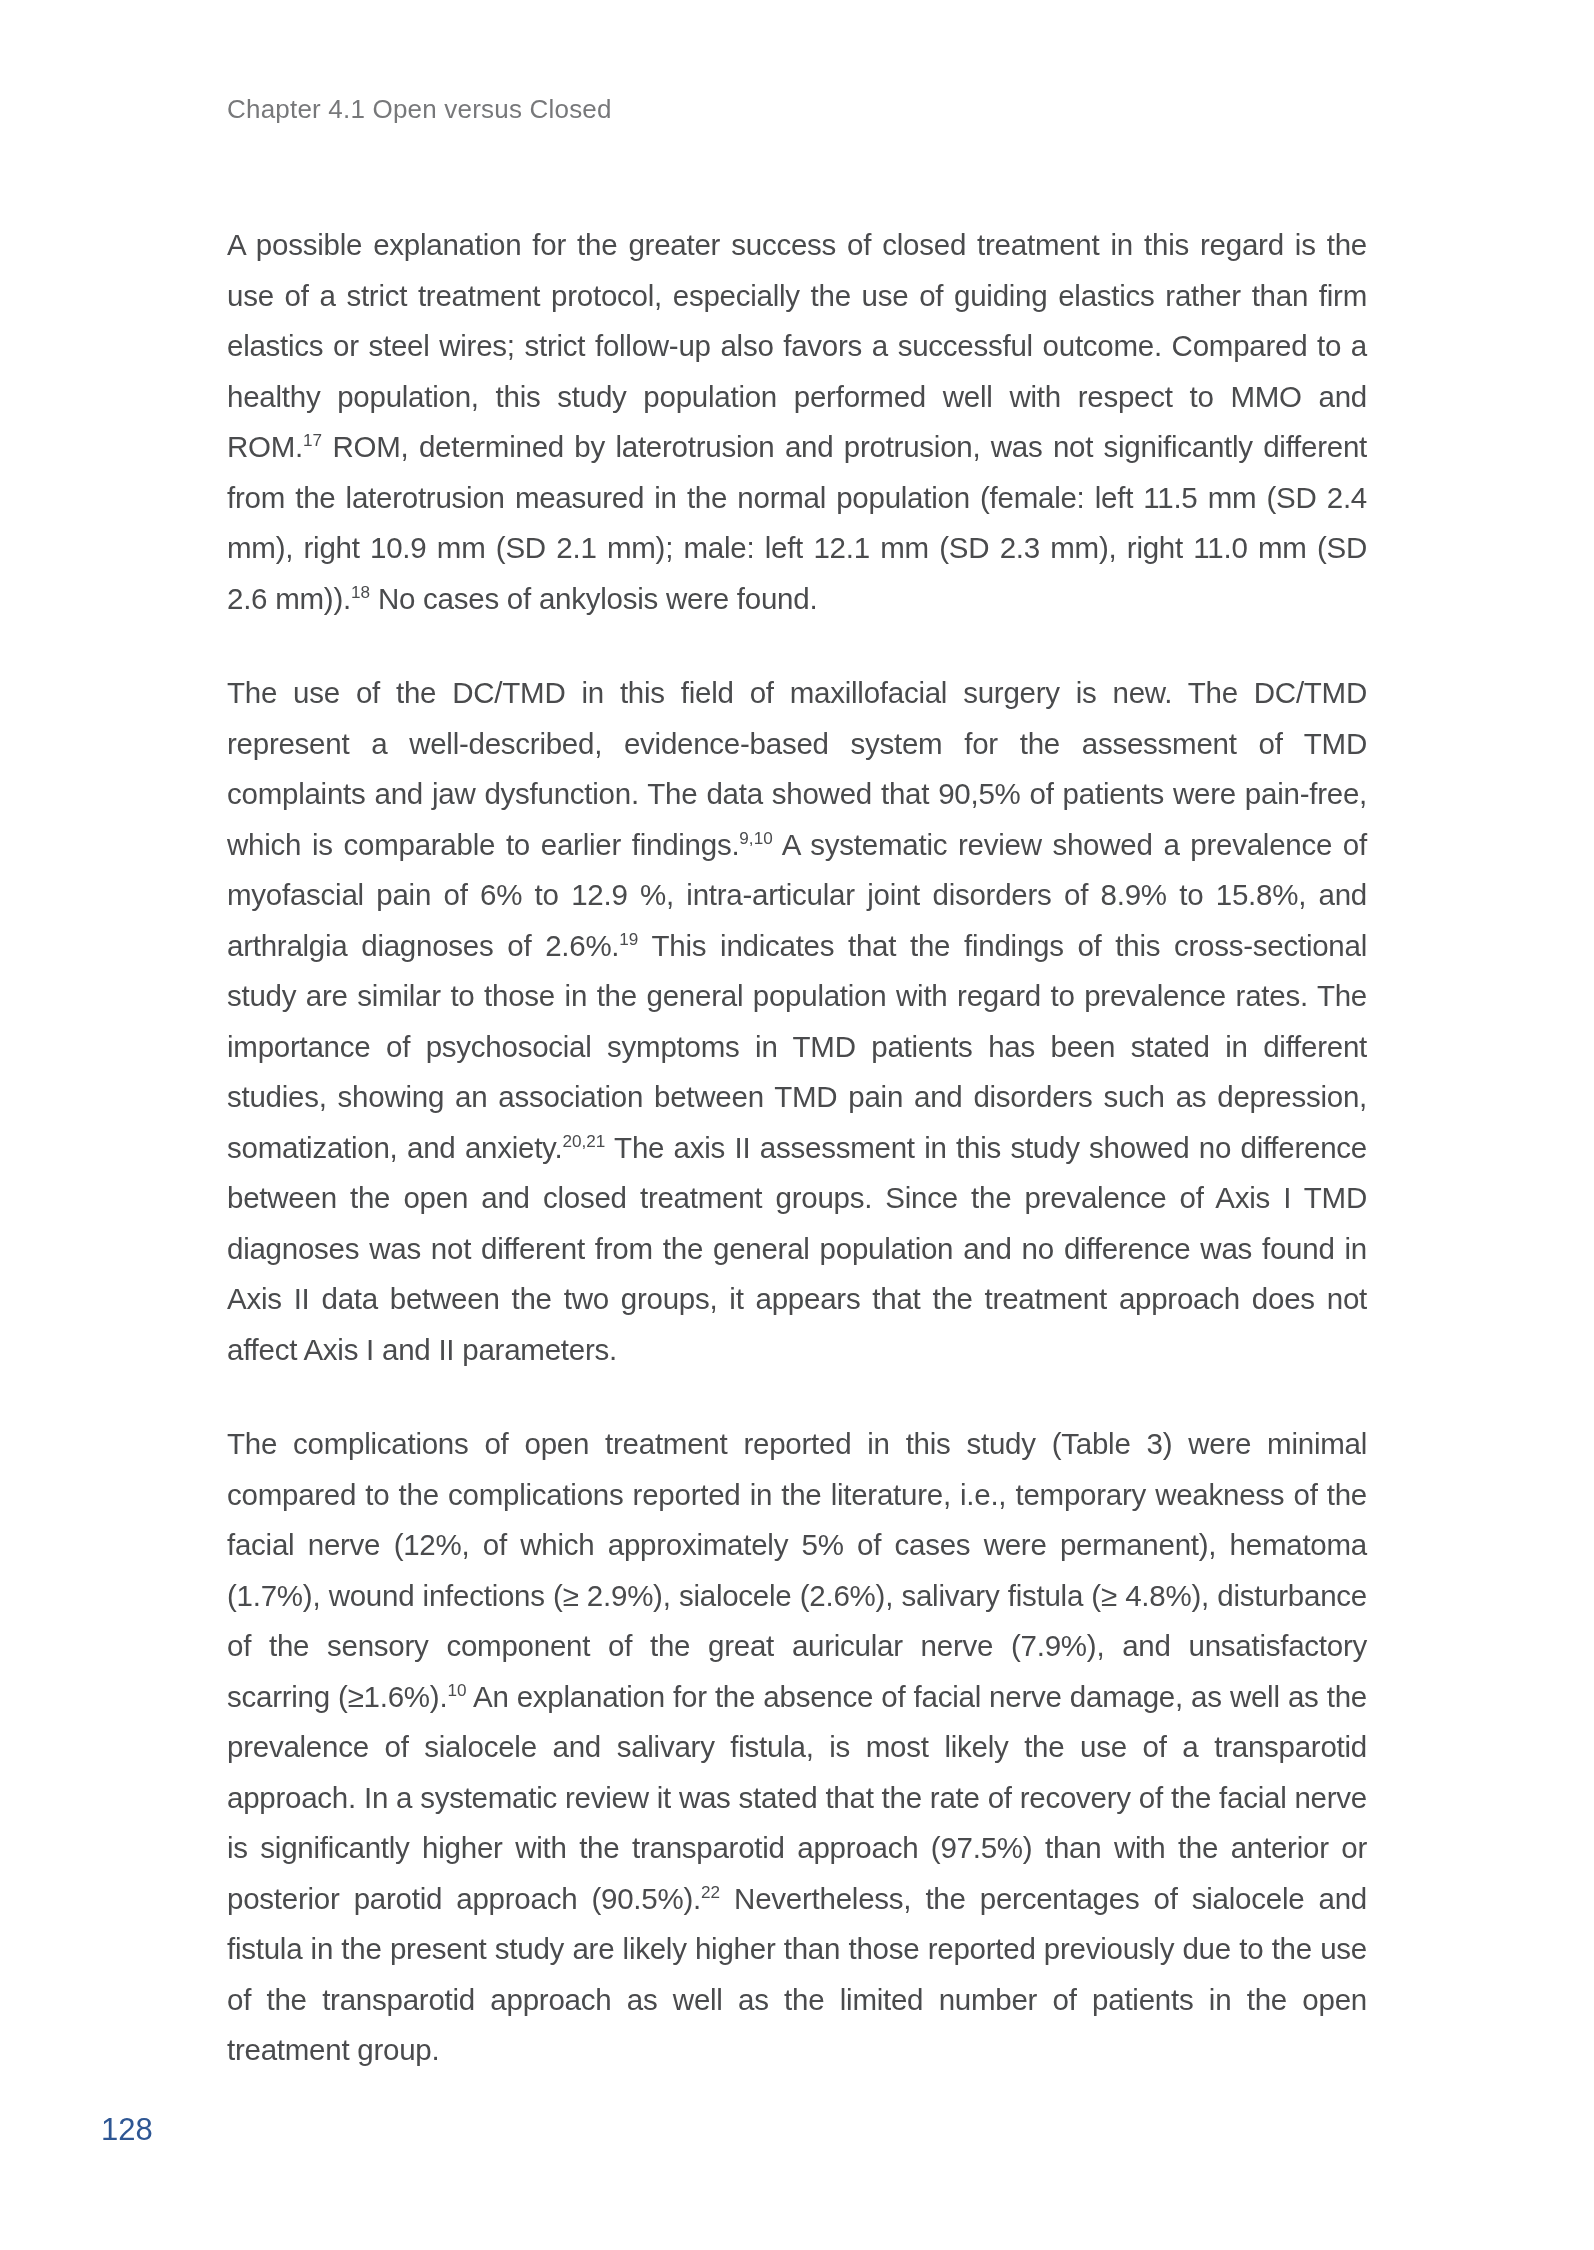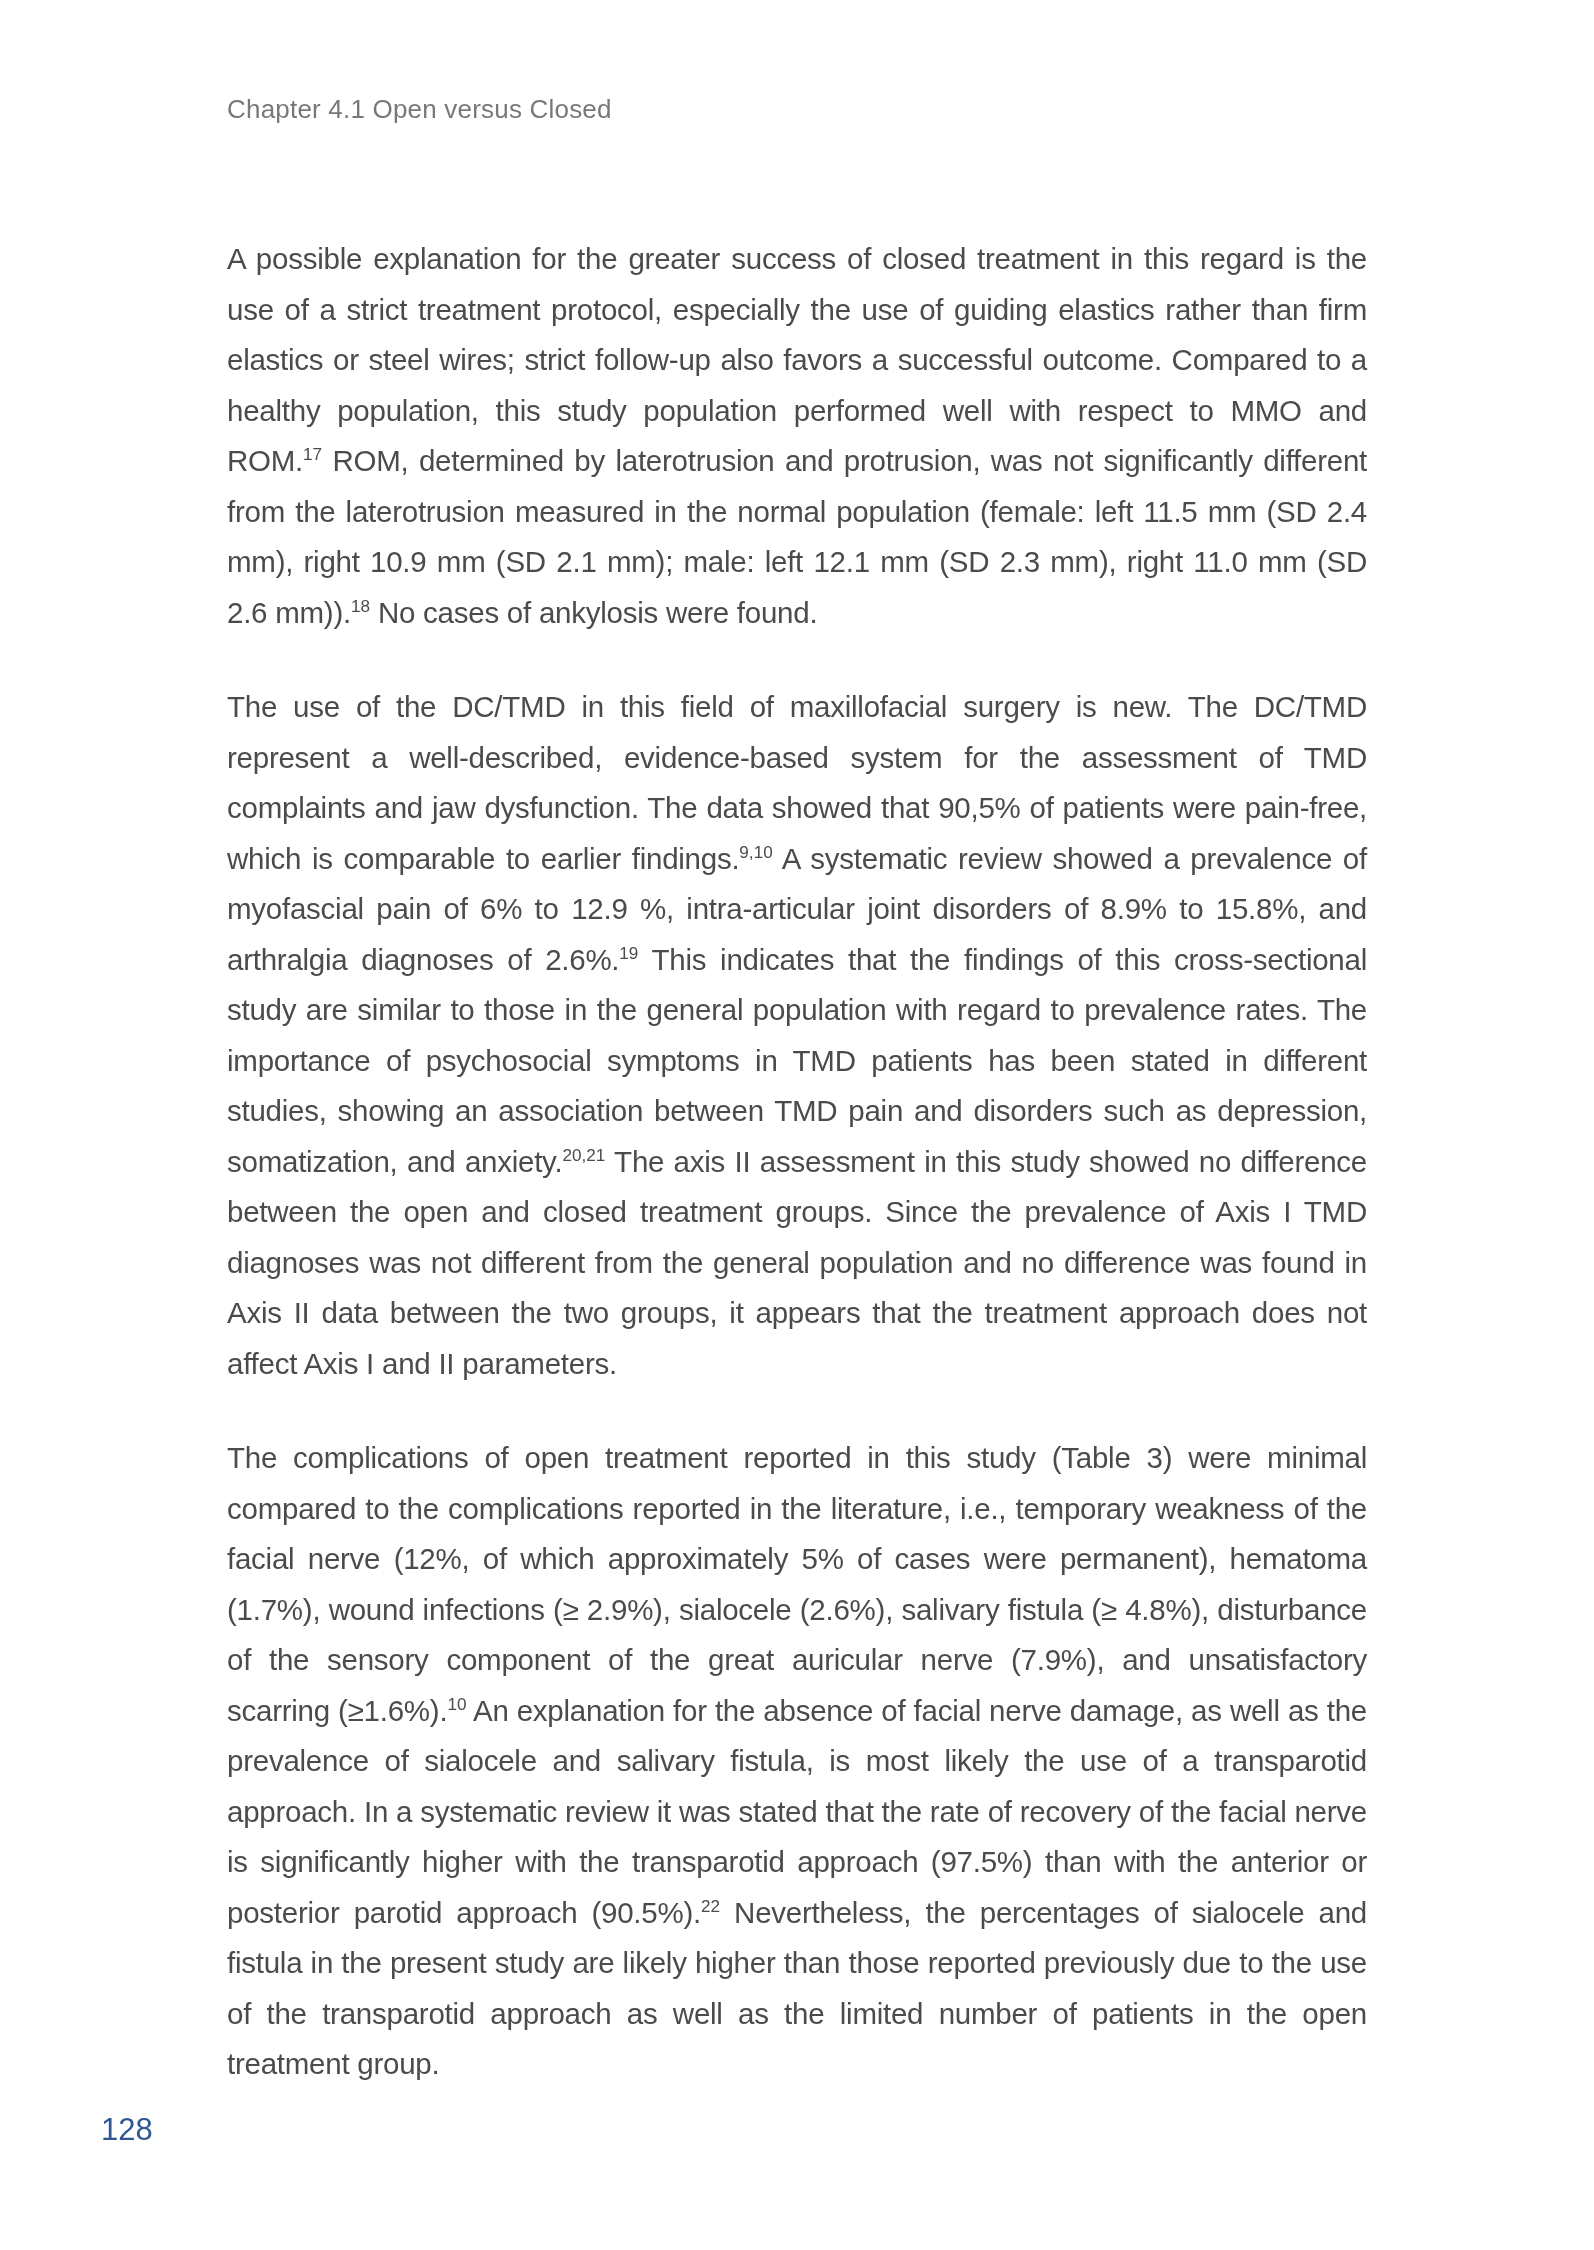--- a/index.html
+++ b/index.html
@@ -21,21 +21,21 @@
     top: 94px;
     font-size: 26px;
     font-weight: 300;
     letter-spacing: 0.2px;
     color: #77787a;
     white-space: nowrap;
   }
   .body-text {
     position: absolute;
     left: 227px;
-    top: 234px;
+    top: 220px;
     width: 1140px;
   }
   .body-text p {
     margin: 0 0 44px 0;
     font-size: 29.5px;
     font-weight: 300;
     line-height: 50.5px;
     letter-spacing: -0.25px;
     color: #4a4b4d;
     text-align: justify;

